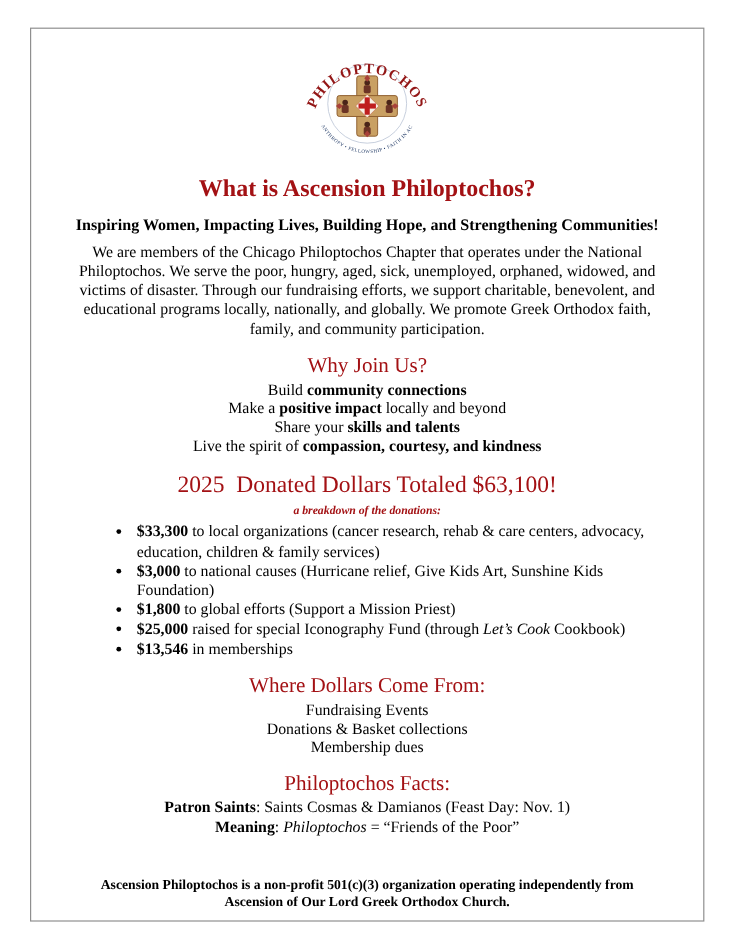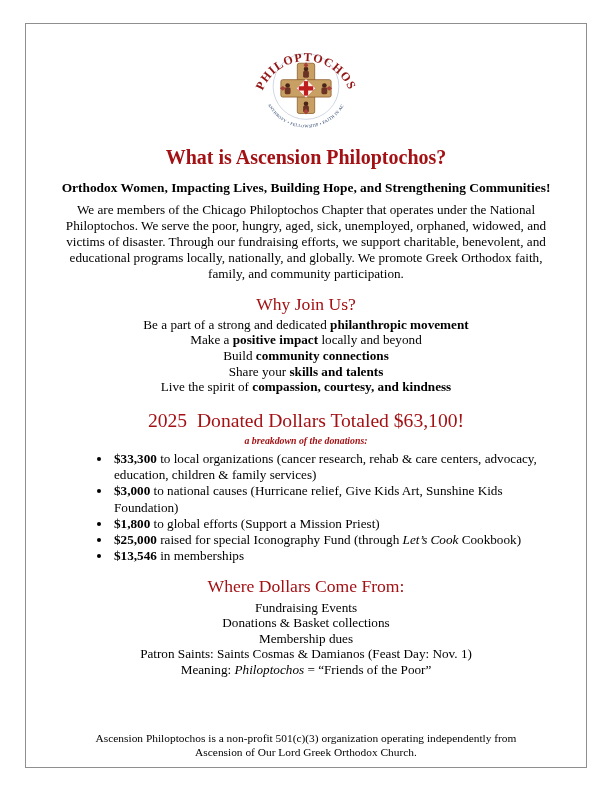--- a/index.html
+++ b/index.html
@@ -35,24 +35,24 @@
   .line{font-size:13.2px;line-height:15.6px;}
   .note{
     color:var(--accent);font-size:9.8px;font-weight:bold;font-style:italic;
     margin-top:1px;line-height:1.2;
   }
   ul.donations{
     margin:4px 0 12px 0;padding:0 41px 0 86px;text-align:left;
     font-size:13.2px;line-height:16.2px;list-style:disc;
   }
   ul.donations li{margin:0;padding-left:2px;}
-  .facts-line b{font-weight:normal;}
+  .facts-line b{font-weight:bold;}
   .footer{
     position:absolute;left:0;right:0;bottom:7px;
-    font-size:11.4px;font-weight:normal;line-height:13.8px;
+    font-size:11.4px;font-weight:bold;line-height:13.8px;
   }
 </style>
 </head>
 <body>
 
 <div class="frame">
 
   <div class="logo-wrap">
     <svg width="116" height="93" viewBox="0 0 120 96">
       <defs>
@@ -91,46 +91,46 @@
       <text font-family="Liberation Serif, serif" font-size="12.5" font-weight="bold" fill="#931616" letter-spacing="1.2">
         <textPath href="#arcTop" startOffset="50%" text-anchor="middle">PHILOPTOCHOS</textPath>
       </text>
       <text font-family="Liberation Serif, serif" font-size="4.3" fill="#1F3864" letter-spacing="0.4">
         <textPath href="#arcBottom" startOffset="50%" text-anchor="middle">PHILANTHROPY • FELLOWSHIP • FAITH IN ACTION</textPath>
       </text>
     </svg>
   </div>
 
   <div class="title">What is Ascension Philoptochos?</div>
-  <div class="subtitle">Orthodox Women, Impacting Lives, Building Hope, and Strengthening Communities!</div>
+  <div class="subtitle">Inspiring Women, Impacting Lives, Building Hope, and Strengthening Communities!</div>
 
   <p class="intro">We are members of the Chicago Philoptochos Chapter that operates under the National Philoptochos. We serve the poor, hungry, aged, sick, unemployed, orphaned, widowed, and victims of disaster. Through our fundraising efforts, we support charitable, benevolent, and educational programs locally, nationally, and globally. We promote Greek Orthodox faith, family, and community participation.</p>
 
   <div class="h2">Why Join Us?</div>
-  <div class="line"><span>Be a part of a strong and dedicated </span><b>philanthropic movement</b><span></span></div>
+  <div class="line"><span>Build </span><b>community connections</b><span></span></div>
   <div class="line"><span>Make a </span><b>positive impact</b><span> locally and beyond</span></div>
-  <div class="line"><span>Build </span><b>community connections</b><span></span></div>
   <div class="line"><span>Share your </span><b>skills and talents</b><span></span></div>
   <div class="line"><span>Live the spirit of </span><b>compassion, courtesy, and kindness</b><span></span></div>
 
   <div class="h2 donated">2025  Donated Dollars Totaled $63,100!</div>
   <div class="note">a breakdown of the donations:</div>
   <ul class="donations">
     <li><b>$33,300</b><span> to local organizations (cancer research, rehab &amp; care centers, advocacy, education, children &amp; family services)</span><i></i><span></span></li>
     <li><b>$3,000</b><span> to national causes (Hurricane relief, Give Kids Art, Sunshine Kids Foundation)</span><i></i><span></span></li>
     <li><b>$1,800</b><span> to global efforts (Support a Mission Priest)</span><i></i><span></span></li>
     <li><b>$25,000</b><span> raised for special Iconography Fund (through </span><i>Let’s Cook</i><span> Cookbook)</span></li>
     <li><b>$13,546</b><span> in memberships</span><i></i><span></span></li>
   </ul>
 
   <div class="h2">Where Dollars Come From:</div>
   <div class="line">Fundraising Events</div>
   <div class="line">Donations &amp; Basket collections</div>
   <div class="line">Membership dues</div>
 
+  <div class="h2">Philoptochos Facts:</div>
   <div class="line facts-line"><b>Patron Saints</b><span>: Saints Cosmas &amp; Damianos (Feast Day: Nov. 1)</span><i></i><span></span></div>
   <div class="line facts-line"><b>Meaning</b><span>: </span><i>Philoptochos</i><span> = “Friends of the Poor”</span></div>
 
   <div class="footer">
     <div>Ascension Philoptochos is a non-profit 501(c)(3) organization operating independently from</div>
     <div>Ascension of Our Lord Greek Orthodox Church.</div>
   </div>
 
 </div>
 

